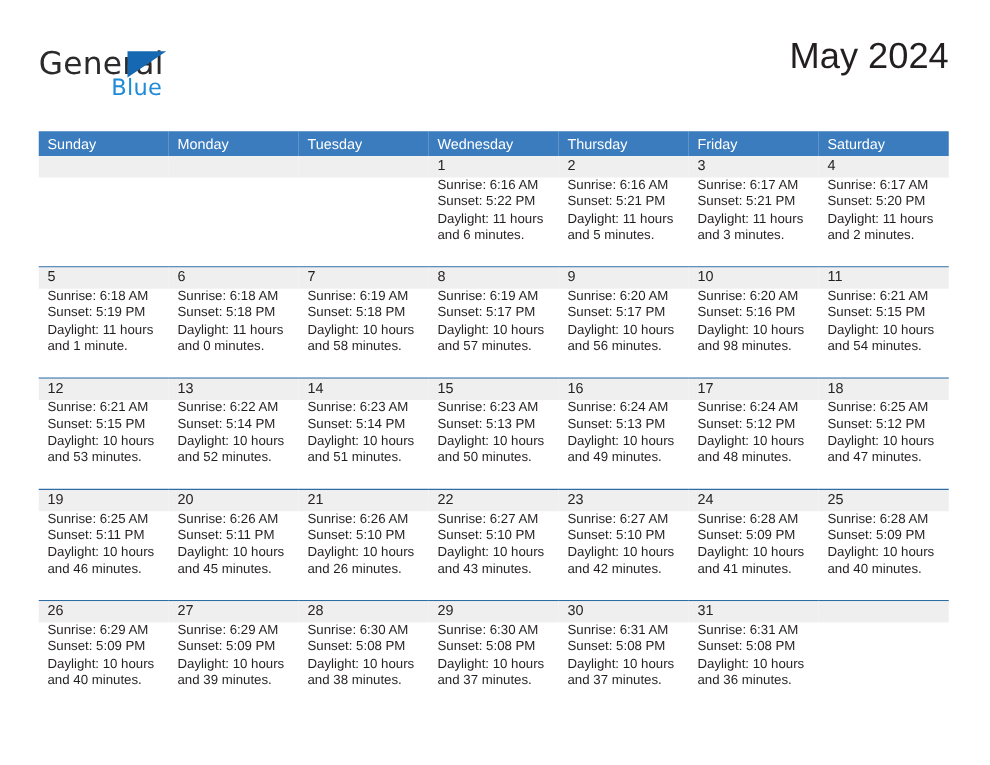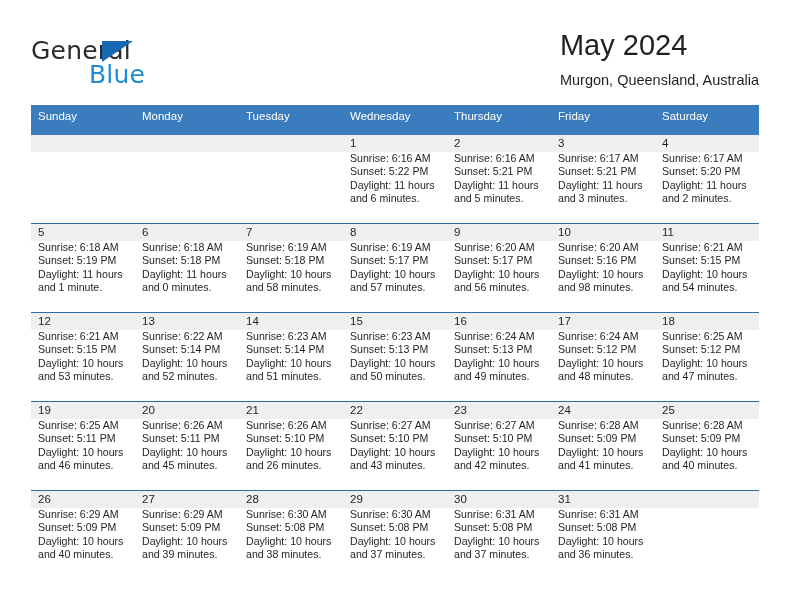--- a/index.html
+++ b/index.html
@@ -52,21 +52,21 @@
     top: 5px;
     width: 0;
     height: 0;
     border-left: 31px solid #1668b3;
     border-bottom: 21px solid transparent;
   }
   .brand-blue {
     position: absolute;
     left: 58px;
     top: 24px;
-    font-size: 25px;
+    font-size: 18px;
     color: #1f8bd6;
     letter-spacing: 0.2px;
     font-family: "DejaVu Sans", sans-serif;
   }
 
   .titles {
     position: absolute;
     right: 0;
     top: 0;
   }
@@ -92,21 +92,21 @@
     width: 728px;
     border-collapse: collapse;
     table-layout: fixed;
   }
   .calendar th {
     background: #3a7cbe;
     color: #ffffff;
     font-size: 11.5px;
     font-weight: normal;
     text-align: left;
-    padding: 5px 0 13px 7px;
+    padding: 5px 0 3px 7px;
     height: 9px;
     line-height: 12px;
   }
   .calendar td {
     vertical-align: top;
     padding: 0;
     border-top: 1px solid #2e6da4;
     height: 88px;
     background: #ffffff;
   }
@@ -143,21 +143,20 @@
   <div class="topbar">
 
     <div class="brand">
       <span class="brand-general">General</span>
       <span class="brand-tri"></span>
       <span class="brand-blue">Blue</span>
     </div>
 
     <div class="titles">
       <div class="cal-title">May 2024</div>
-      <div class="cal-subtitle">Murgon, Queensland, Australia</div>
     </div>
 
   </div>
 
   <table class="calendar">
     <thead>
       <tr id="head-row">
           <th>Sunday</th>
           <th>Monday</th>
           <th>Tuesday</th>

